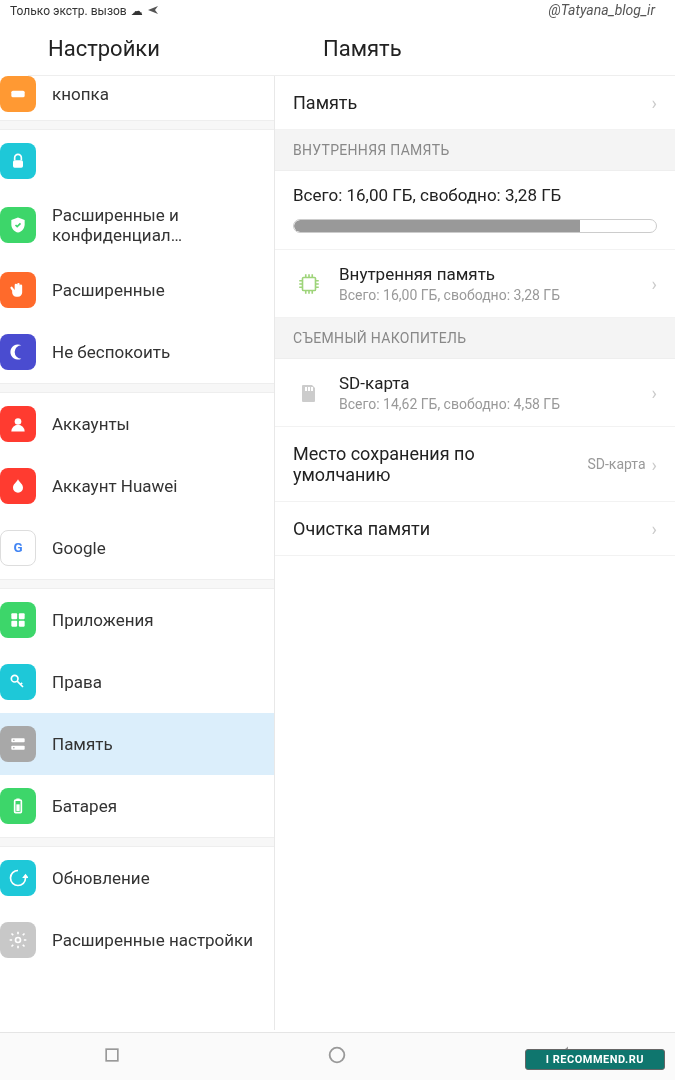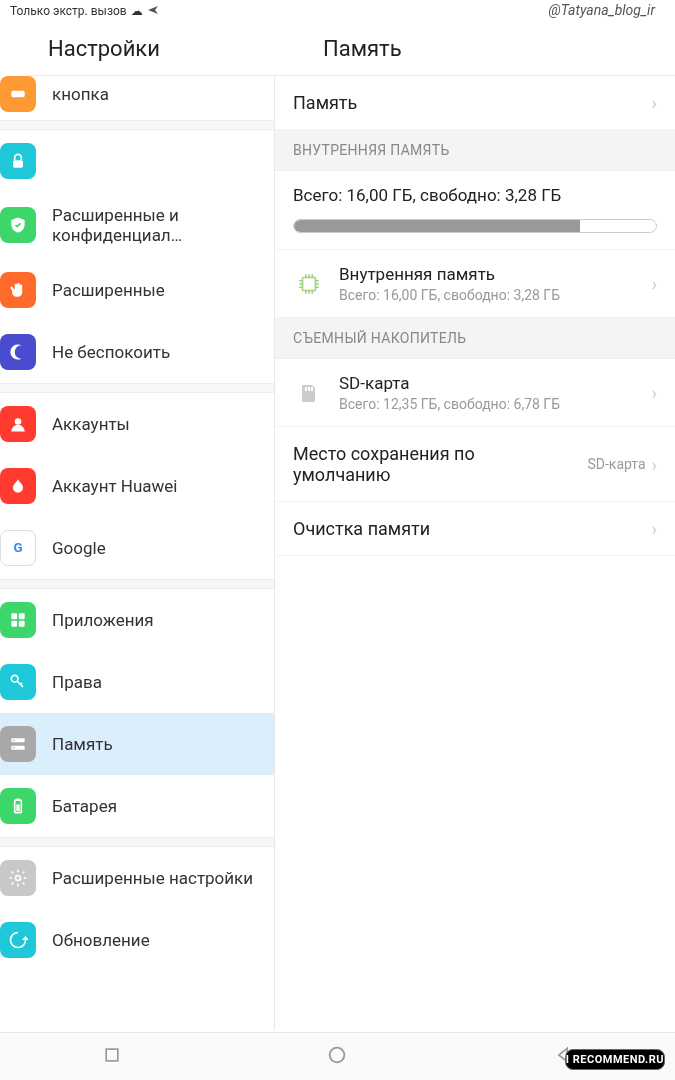--- a/index.html
+++ b/index.html
@@ -158,26 +158,26 @@
   justify-content: space-around;
   align-items: center;
   border-top: 1px solid #e5e5e5;
   background: #fafafa;
 }
 .nav-btn { color: #888; cursor: pointer; }
 .watermark-bottom {
   position: absolute;
   bottom: 10px;
   right: 10px;
-  background: #000000;
+  background: #0f766e;
   color: #fff;
   font-size: 11px;
   font-weight: bold;
-  padding: 3px 0;
-  border-radius: 8px;
+  padding: 3px 20px;
+  border-radius: 3px;
   border: 1px solid #666;
   letter-spacing: 0.5px;
 }
 </style>
 </head>
 <body>
 
 <div class="status-bar">
   <div class="status-left">
     <span>Только экстр. вызов</span>
@@ -303,35 +303,35 @@
           <svg viewBox="0 0 24 24">
             <rect x="8" y="5" width="8" height="15" rx="1" fill="none" stroke="#fff" stroke-width="2"></rect>
             <rect x="10" y="3" width="4" height="2" fill="#fff"></rect>
             <rect x="10" y="10" width="4" height="8" fill="#fff"></rect>
           </svg>
         </div>
         <div class="sb-label">Батарея</div>
       </div>
       <div class="sidebar-sep"></div>
       <div class="sidebar-item">
+        <div class="sb-icon" style="background:#1ec8d8;">
+          <svg viewBox="0 0 24 24">
+            <path d="M12 4a8 8 0 108 8h-3l4-5 4 5h-3A10 10 0 1112 2z" fill="#fff"></path>
+          </svg>
+        </div>
+        <div class="sb-label">Обновление</div>
+      </div>
+      <div class="sidebar-item">
         <div class="sb-icon" style="background:#c8c8c8;">
           <svg viewBox="0 0 24 24">
             <circle cx="12" cy="12" r="3" fill="none" stroke="#fff" stroke-width="2"></circle>
             <path d="M12 2v3M12 19v3M4.2 4.2l2.1 2.1M17.7 17.7l2.1 2.1M2 12h3M19 12h3M4.2 19.8l2.1-2.1M17.7 6.3l2.1-2.1" stroke="#fff" stroke-width="2"></path>
           </svg>
         </div>
         <div class="sb-label">Расширенные настройки</div>
-      </div>
-      <div class="sidebar-item">
-        <div class="sb-icon" style="background:#1ec8d8;">
-          <svg viewBox="0 0 24 24">
-            <path d="M12 4a8 8 0 108 8h-3l4-5 4 5h-3A10 10 0 1112 2z" fill="#fff"></path>
-          </svg>
-        </div>
-        <div class="sb-label">Обновление</div>
       </div>
     </div>
 
   <div class="content">
     <div class="content-row">
       <span class="row-label">Память</span>
       <span class="chevron">›</span>
     </div>
 
     <div class="section-header">ВНУТРЕННЯЯ ПАМЯТЬ</div>
@@ -363,21 +363,21 @@
       <div class="storage-icon">
         <svg viewBox="0 0 24 24" width="24" height="24" fill="#ccc">
           <path d="M6 4h9l3 3v13a1 1 0 01-1 1H6a1 1 0 01-1-1V5a1 1 0 011-1z"></path>
           <rect x="8" y="6" width="2" height="4" fill="#fff"></rect>
           <rect x="11" y="6" width="2" height="4" fill="#fff"></rect>
           <rect x="14" y="6" width="2" height="4" fill="#fff"></rect>
         </svg>
       </div>
       <div class="storage-body">
         <div class="storage-title">SD-карта</div>
-        <div class="storage-sub">Всего: 12,35 ГБ, свободно: 6,78 ГБ</div>
+        <div class="storage-sub">Всего: 14,62 ГБ, свободно: 4,58 ГБ</div>
       </div>
       <span class="chevron">›</span>
     </div>
 
 
     <div class="content-row">
       <span class="row-label" style="max-width:220px">Место сохранения по умолчанию</span>
       <div style="display:flex;align-items:center">
         <span class="row-value">SD-карта</span>
         <span class="chevron">›</span>

